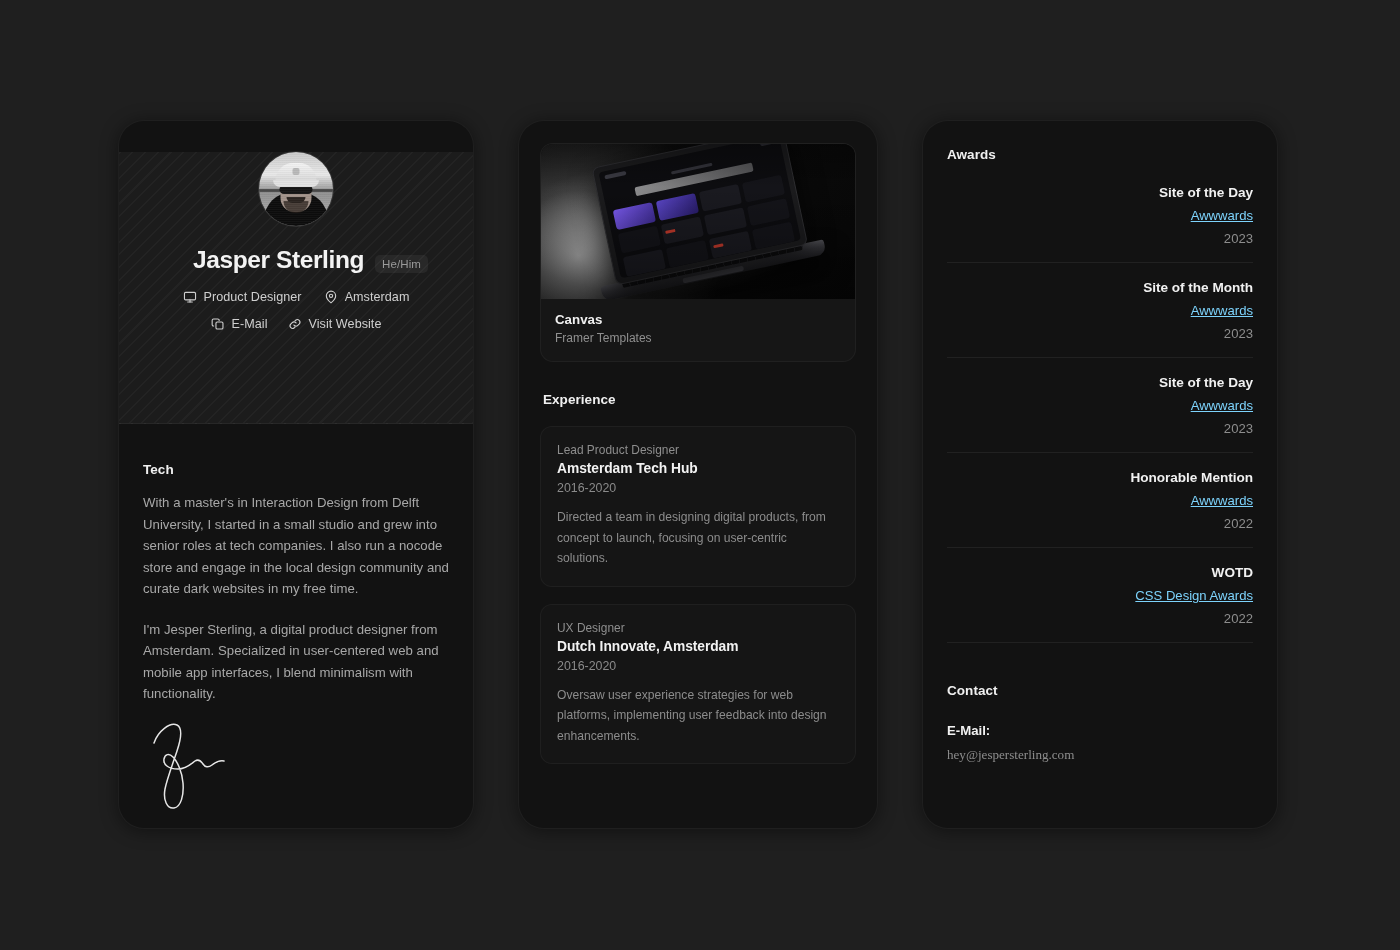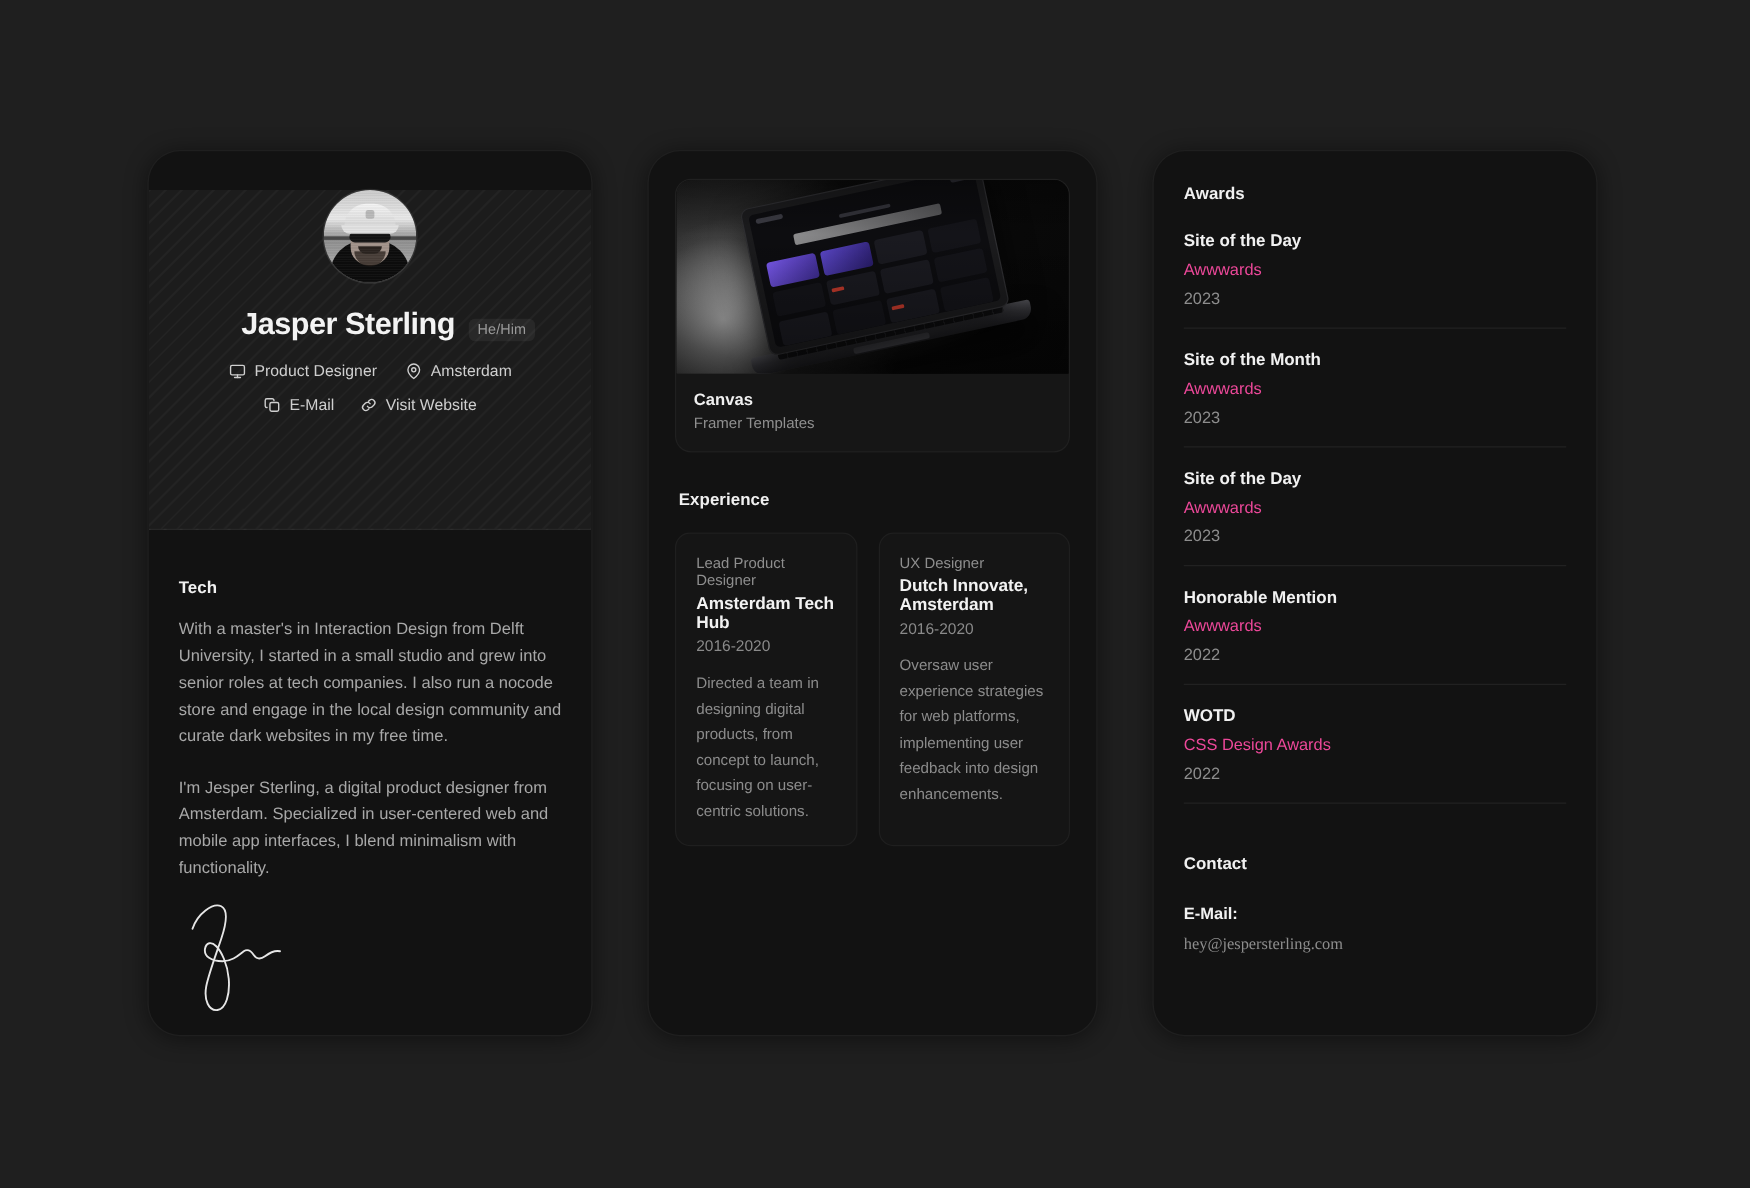--- a/index.html
+++ b/index.html
@@ -249,44 +249,45 @@
 
   .project-body { padding: 13px 14px 16px 14px; }
   .project-title {
     font-size: 13.3px; font-weight: 700; color: #f0f0f0; letter-spacing: 0.01px;
   }
   .project-sub {
     font-size: 12px; color: #909090; margin-top: 4px; letter-spacing: 0.01px;
   }
 
   .exp-heading { margin: 30px 0 0 24px; }
-  .exp-list { margin: 19px 21px 0 21px; display: flex; flex-direction: row; gap: 17px; }
+  .exp-list { margin: 19px 21px 0 21px; display: flex; flex-direction: column; gap: 17px; align-items: center; }
   .exp-item {
     border-radius: 12px;
     background: #151515;
     border: 1px solid rgba(255,255,255,0.045);
     padding: 16px 16px 17px 16px;
   }
   .exp-role  { font-size: 11.9px; color: #8e8e8e; letter-spacing: 0.02px; }
   .exp-org   { font-size: 13.8px; font-weight: 700; color: #f2f2f2; margin-top: 4px; letter-spacing: -0.05px; }
   .exp-dates { font-size: 12.4px; color: #8a8a8a; margin-top: 5px; }
   .exp-desc  { font-size: 12.1px; line-height: 20.5px; color: #8c8c8c; margin-top: 12px; }
 
   
   #card-awards { left: 922px; top: 120px; width: 356px; height: 709px; }
   .awards-inner { padding: 26px 24px 0 24px; }
   .awards-list { margin-top: 23px; }
   .award {
     padding-bottom: 16px;
     border-bottom: 1px solid rgba(255,255,255,0.065);
     margin-bottom: 17px;
+    text-align: right;
   }
   .award:last-child { margin-bottom: 0; }
   .award-title { font-size: 13.6px; font-weight: 700; color: #f1f1f1; letter-spacing: -0.03px; }
-  .award-org   { font-size: 13.1px; color: #ec4899; margin-top: 8px; }
+  .award-org   { font-size: 13.1px; color: #7dd3fc; margin-top: 8px; text-decoration: underline; }
   .award-year  { font-size: 13.1px; color: #8d8d8d; margin-top: 8px; }
 
   .contact { margin-top: 40px; }
   .contact-label { font-size: 13.2px; font-weight: 700; color: #f1f1f1; margin-top: 25px; }
   .contact-value { font-size: 13.1px; color: #8d8d8d; margin-top: 9px; font-family: Liberation Serif, serif; }
 </style>
 </head>
 <body>
 
 <div class="stage">

